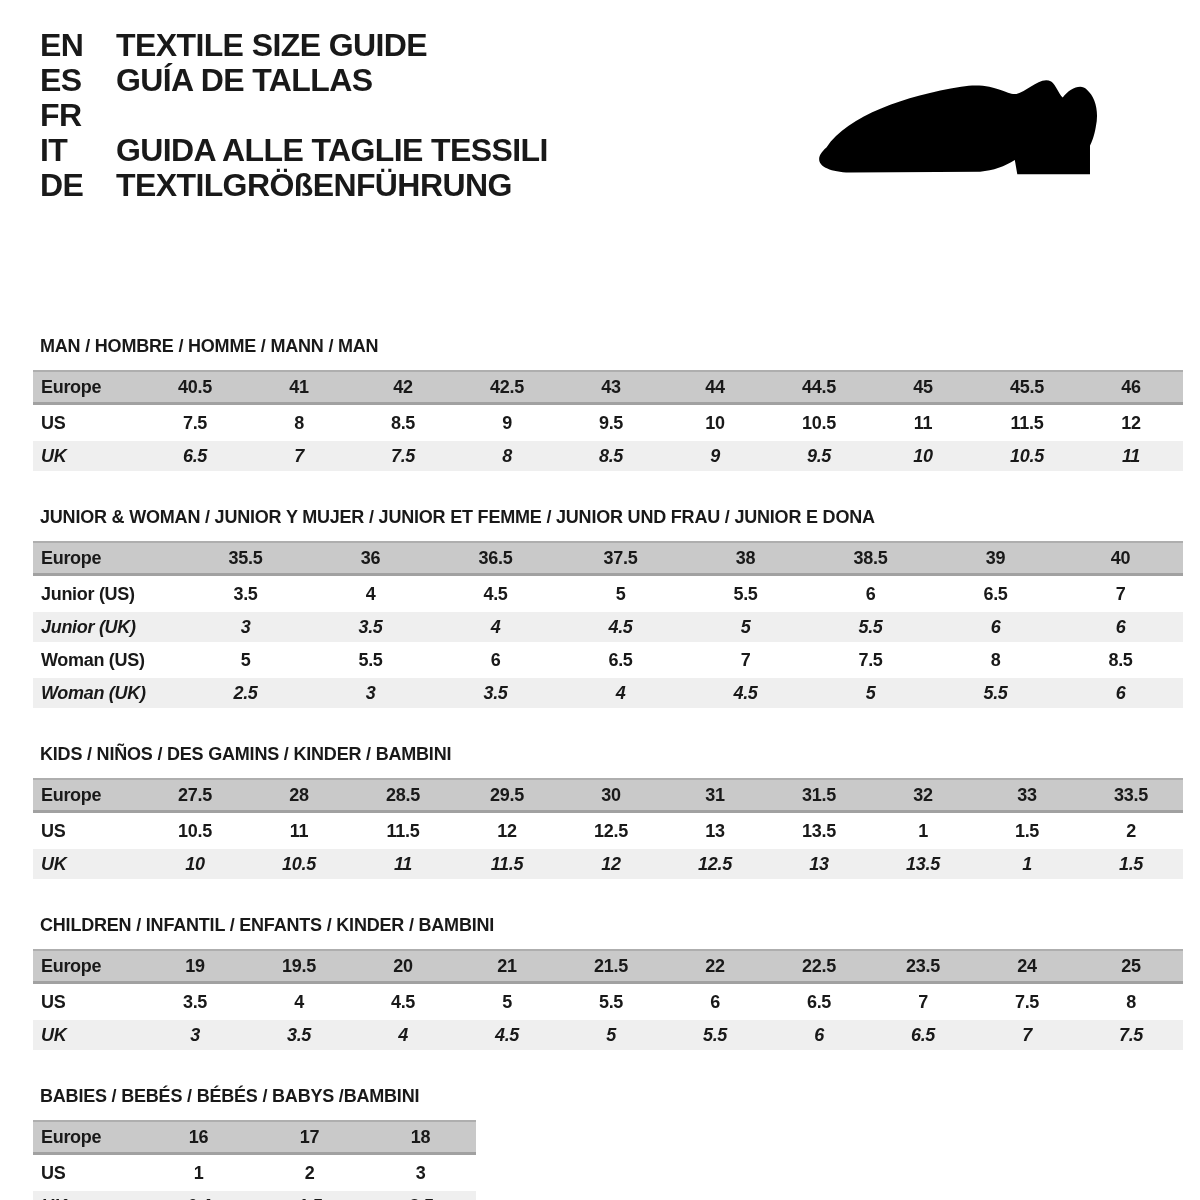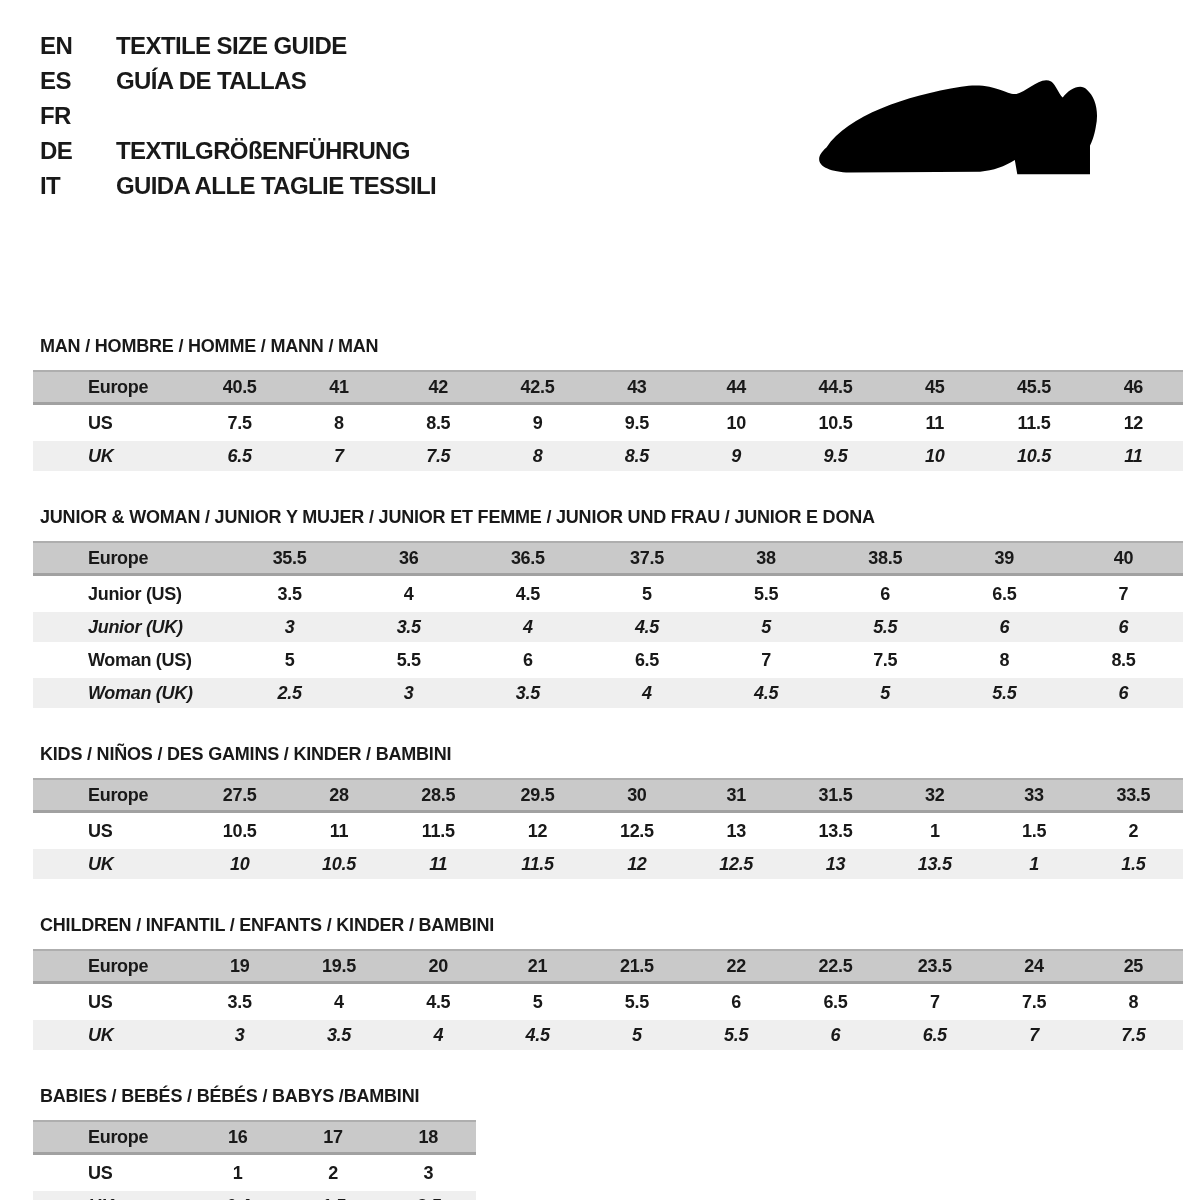--- a/index.html
+++ b/index.html
@@ -8,21 +8,21 @@
     font-family:"Liberation Sans", sans-serif;
     color:#191919;
     -webkit-font-smoothing:antialiased;
   }
   .page { position:relative; width:1200px; height:1200px; overflow:hidden; background:#fff; }
 
   
   .lang-block { position:absolute; left:40px; top:28px; }
   .lang-row { display:flex; height:35px; line-height:35px; }
   .lang-code, .lang-title {
-    font-weight:bold; font-size:24px; letter-spacing:-0.6px; white-space:nowrap;
+    font-weight:bold; font-size:32px; letter-spacing:-0.6px; white-space:nowrap;
   }
   .lang-code { width:76px; flex:0 0 76px; }
 
   .category-heading {
     position:absolute; left:40px; top:220px;
     font-weight:bold; font-size:25px; letter-spacing:-0.6px; white-space:nowrap;
   }
 
   .shoe-wrap { position:absolute; left:800px; top:60px; width:347px; height:134px; }
   .shoe-wrap svg { width:100%; height:100%; display:block; }
@@ -38,21 +38,20 @@
   .sizetable.narrow { width:443px; }
   .sizetable.widelabel { --labelw:150px; }
 
   .trow {
     display:grid;
     grid-template-columns: var(--labelw,110px) repeat(var(--cols,10), 1fr);
     height:30px; line-height:30px;
     margin-bottom:3px;
     font-size:18px; font-weight:bold; letter-spacing:-0.3px;
     background:#ffffff;
-    padding-left:47px;
   }
   .trow.header {
     background:#c9c9c9;
     border-top:2px solid #aeaeae;
     border-bottom:3px solid #a1a1a1;
   }
   .trow.alt { background:#efefef;font-style:italic; }
   .tcell-label { text-align:left; padding-left:8px; white-space:nowrap; }
   .tcell { text-align:center; white-space:nowrap; }
 </style>
@@ -67,26 +66,26 @@
       <span class="lang-title">TEXTILE SIZE GUIDE</span>
     </div>
     <div class="lang-row">
       <span class="lang-code">ES</span>
       <span class="lang-title">GUÍA DE TALLAS</span>
     </div>
     <div class="lang-row">
       <span class="lang-code">FR</span>
     </div>
     <div class="lang-row">
+      <span class="lang-code">IT</span>
+      <span class="lang-title">GUIDA ALLE TAGLIE TESSILI</span>
+    </div>
+    <div class="lang-row">
       <span class="lang-code">DE</span>
       <span class="lang-title">TEXTILGRÖßENFÜHRUNG</span>
-    </div>
-    <div class="lang-row">
-      <span class="lang-code">IT</span>
-      <span class="lang-title">GUIDA ALLE TAGLIE TESSILI</span>
     </div>
   </div>
 
   <div class="shoe-wrap">
     <svg viewBox="0 0 420 150" preserveAspectRatio="none" aria-hidden="true">
       <path fill="#000000" d="
         M32,98
         C58,62 128,40 195,30
         C235,24 250,40 262,38
         C275,36 290,18 304,24

